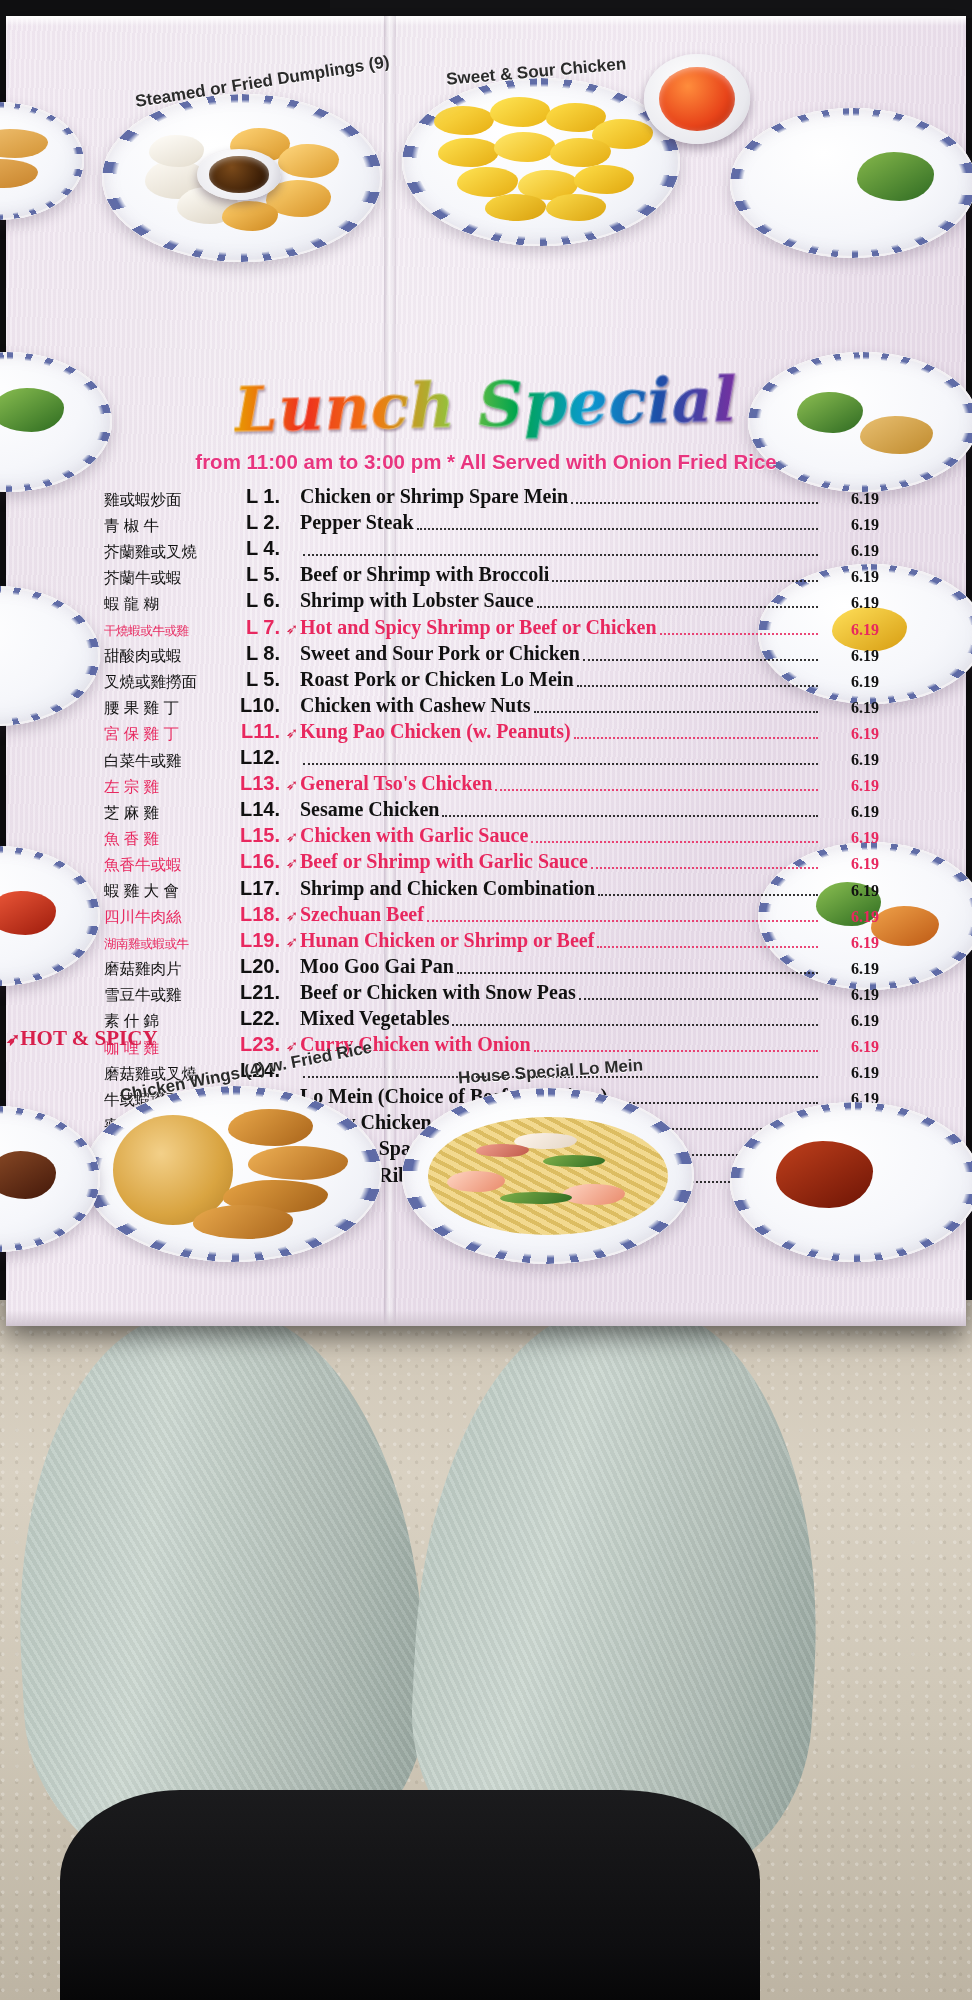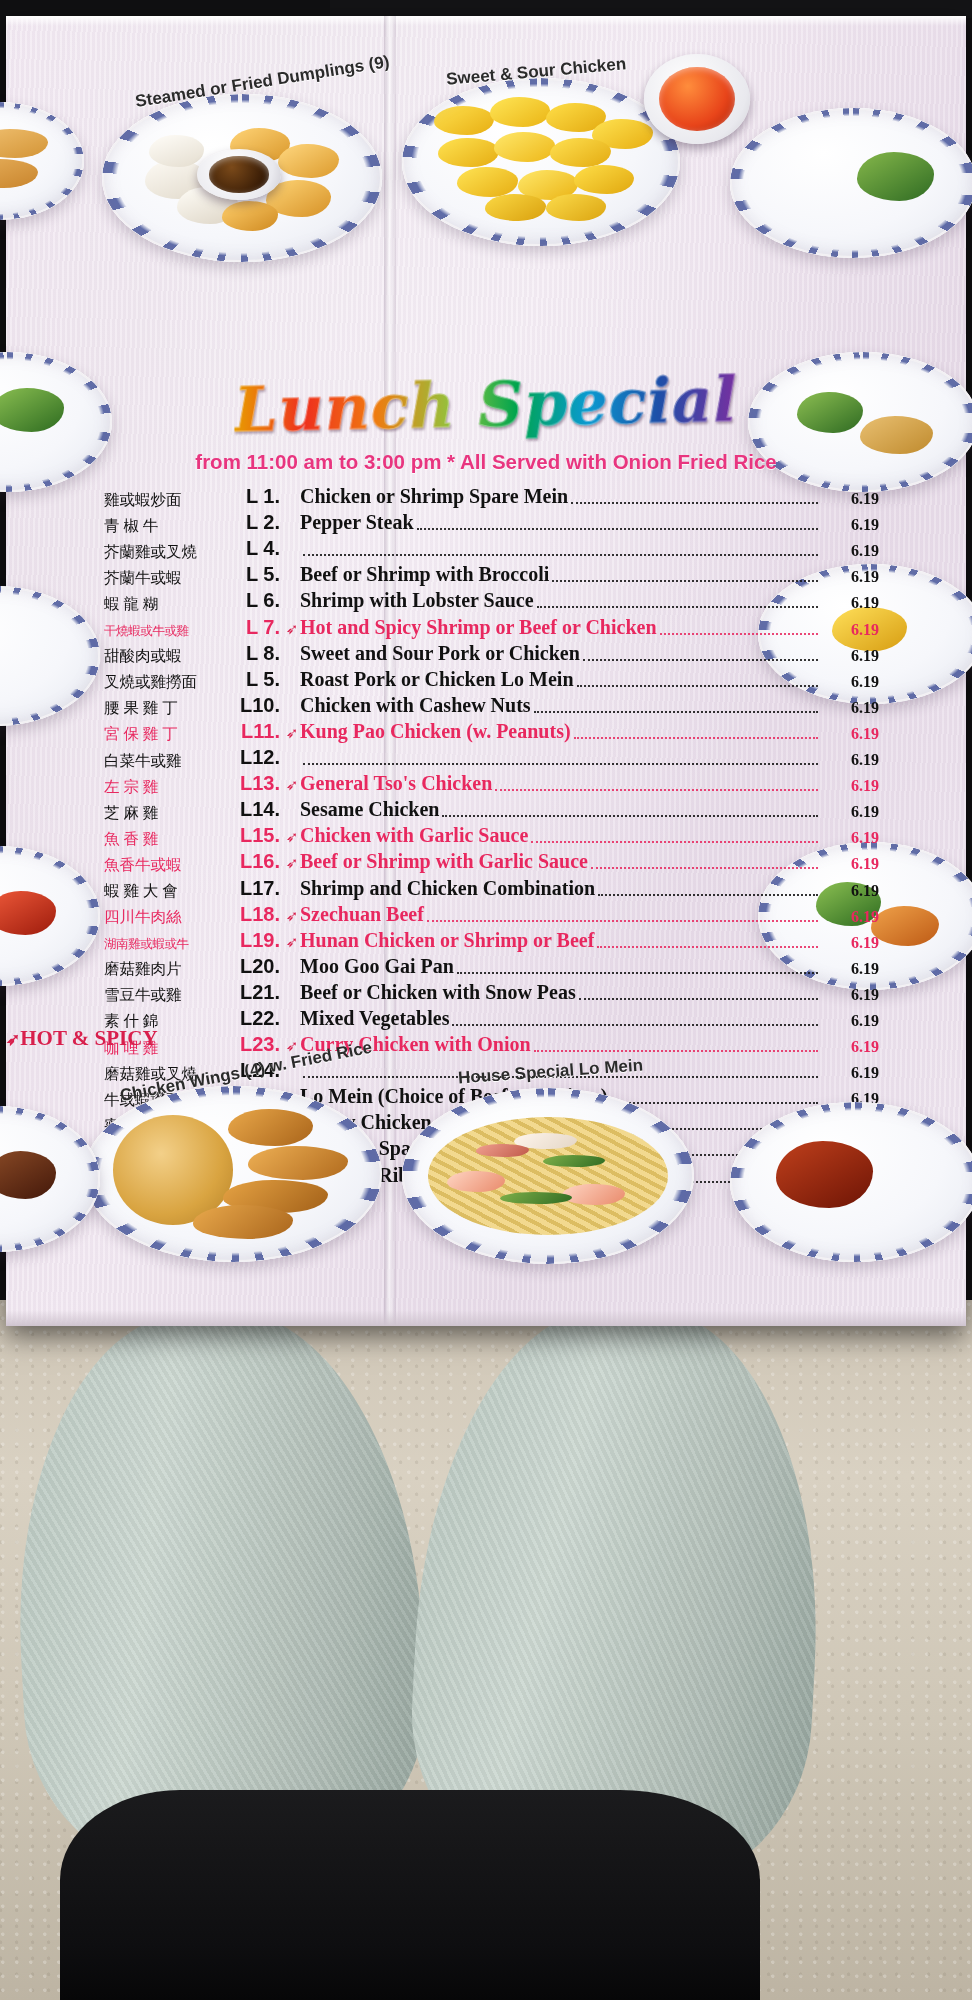--- a/index.html
+++ b/index.html
@@ -145,21 +145,21 @@
   }
   .row{
     display:flex; align-items:flex-end;
     height:26.1px;
     font-size: 20px;
     color:#111;
   }
   .row.spicy { color:#e8285f; }
   .cn{
     width:118px; flex:0 0 118px;
-    font-family: Liberation Serif, serif;
+    font-family: Liberation Sans, sans-serif;
     font-size:15.5px; line-height:1;
     letter-spacing:0px;
     text-align:left;
     padding-bottom:3px;
     white-space:nowrap;
   }
   .cn.tight{ font-size:12.5px; letter-spacing:-0.4px; }
   .code{
     width:62px; flex:0 0 62px; text-align:right;
     font-weight:700; font-size:20px; padding-right:4px; padding-bottom:2px;

